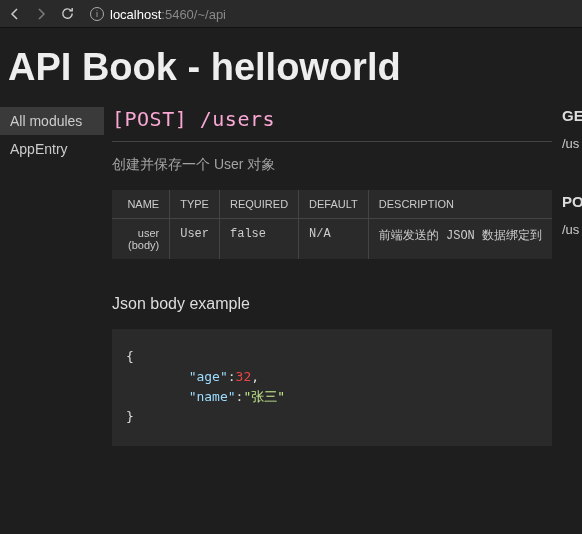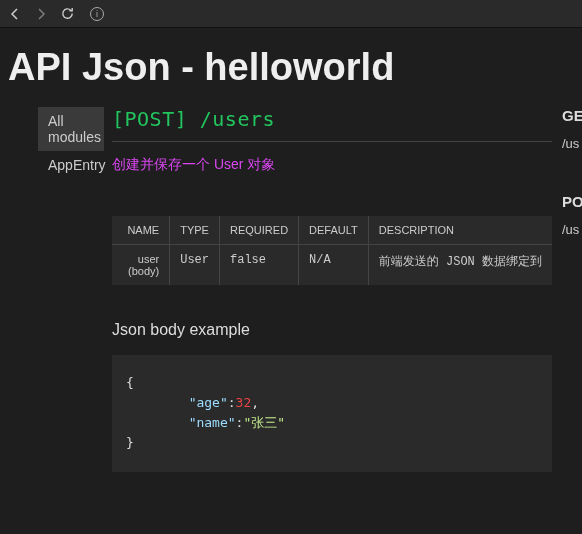--- a/index.html
+++ b/index.html
@@ -7,27 +7,27 @@
 .browser-bar { background: #2a2a2a; height: 28px; display: flex; align-items: center; padding: 0 6px; gap: 8px; border-bottom: 1px solid #111; }
 .nav-btn { color: #ccc; display: flex; align-items: center; justify-content: center; width: 18px; height: 18px; }
 .nav-btn svg { stroke: #ccc; }
 .url-wrap { display: flex; align-items: center; gap: 6px; flex: 1; padding-left: 6px; }
 .url-icon { color: #aaa; border: 1px solid #aaa; border-radius: 50%; width: 14px; height: 14px; display: flex; align-items: center; justify-content: center; font-size: 9px; }
 .url-host { color: #fff; font-size: 13px; }
 .url-path { color: #888; font-size: 13px; }
 .header { padding: 18px 10px 18px 8px; }
 .header h1 { font-size: 38px; font-weight: 700; color: #eee; }
 .layout { display: flex; }
-.sidebar { width: 104px; flex-shrink: 0; padding-left: 38px; }
+.sidebar { width: 104px; flex-shrink: 0; }
 .side-item { padding: 6px 10px; font-size: 14px; color: #ccc; cursor: pointer; }
 .side-item.active { background: #3a3a3a; }
 .main { flex: 1; padding: 0 0 0 8px; overflow: hidden; }
-.endpoint-title { font-family: "SFMono-Regular", Consolas, monospace; font-size: 20px; color: #22c55e; letter-spacing: 0.5px; }
+.endpoint-title { font-family: "SFMono-Regular", Consolas, monospace; font-size: 20px; color: #f9a8d4; letter-spacing: 0.5px; }
 .divider { border: none; border-top: 1px solid #444; margin: 10px 0 14px 0; }
-.desc { font-size: 14px; color: #d946ef; margin-bottom: 42px; }
+.desc { font-size: 14px; color: #a3a3a3; margin-bottom: 16px; }
 .section-title { font-size: 16px; color: #ddd; margin-bottom: 16px; font-weight: 400; }
 .params-table { width: 100%; border-collapse: collapse; background: #2a2a2a; font-size: 12px; }
 .params-table th { text-align: left; padding: 8px 10px; font-size: 11px; font-weight: 400; color: #ccc; border-left: 1px solid #444; border-bottom: 1px solid #444; }
 .params-table th:first-child { text-align: right; border-left: none; }
 .params-table td { padding: 8px 10px; font-family: Liberation Mono, monospace; font-size: 12px; color: #ccc; border-left: 1px solid #444; vertical-align: top; }
 .params-table td:first-child { text-align: right; border-left: none; font-family: inherit; font-size: 11px; }
 .json-block { background: #2a2a2a; padding: 18px 14px; font-family: Consolas, monospace; font-size: 13px; line-height: 1.55; white-space: pre; color: #ddd; }
 .jk { color: #9cdcfe; }
 .jn { color: #ef4444; }
 .js { color: #c3e88d; }
@@ -50,25 +50,26 @@
         <path d="M6 3 L11 8 L6 13" stroke-width="1.5"></path>
       </svg>
   </div>
   <div class="nav-btn">
     <svg width="15" height="15" viewBox="0 0 16 16" fill="none">
         <path d="M13 8 A5 5 0 1 1 11.5 4.5 M13 2 L13 5 L10 5" stroke-width="1.5" stroke="#ccc"></path>
       </svg>
   </div>
   <div class="url-wrap">
     <span class="url-icon">i</span>
+    <span><span class="url-host">localhost</span><span class="url-path">:5460/~/api</span></span>
   </div>
 </div>
 
 <div class="header">
-  <h1>API Json - helloworld</h1>
+  <h1>API Book - helloworld</h1>
 </div>
 
 <div class="layout">
   <div class="sidebar">
     <div class="side-item active">All modules</div>
     <div class="side-item">AppEntry</div>
   </div>
 
   <div class="main">
     <div class="endpoint-title">[POST]  /users</div>

